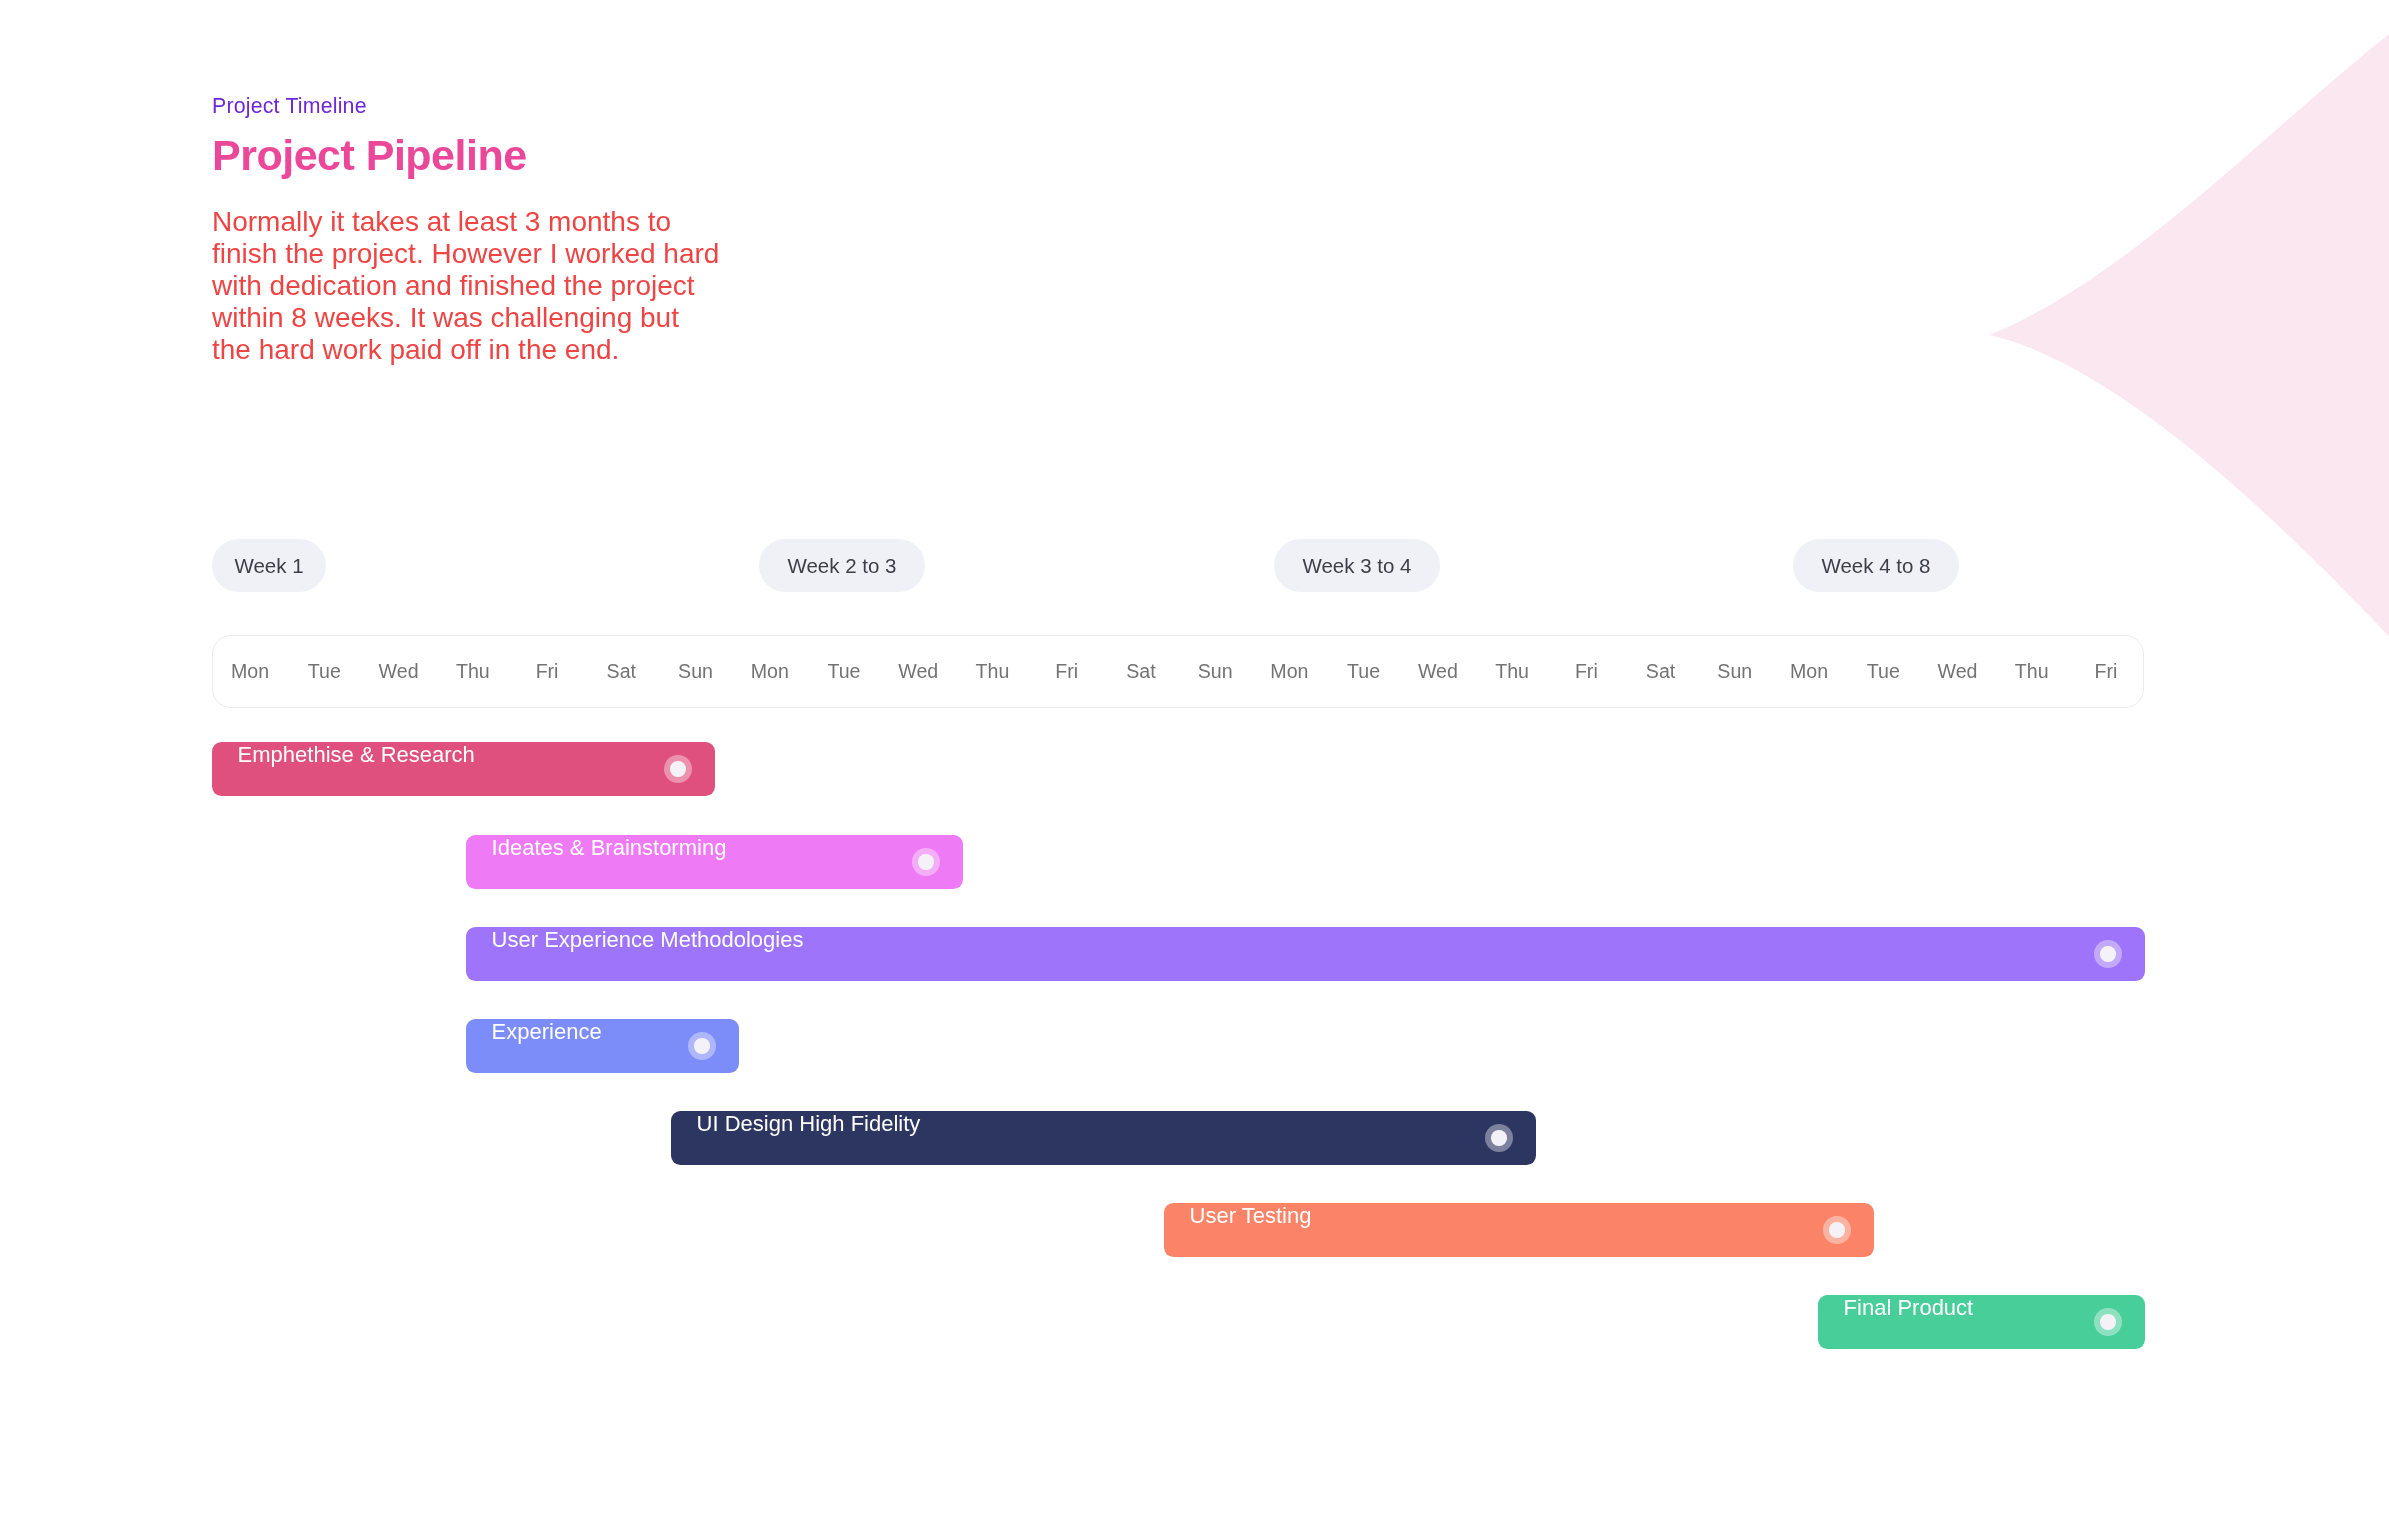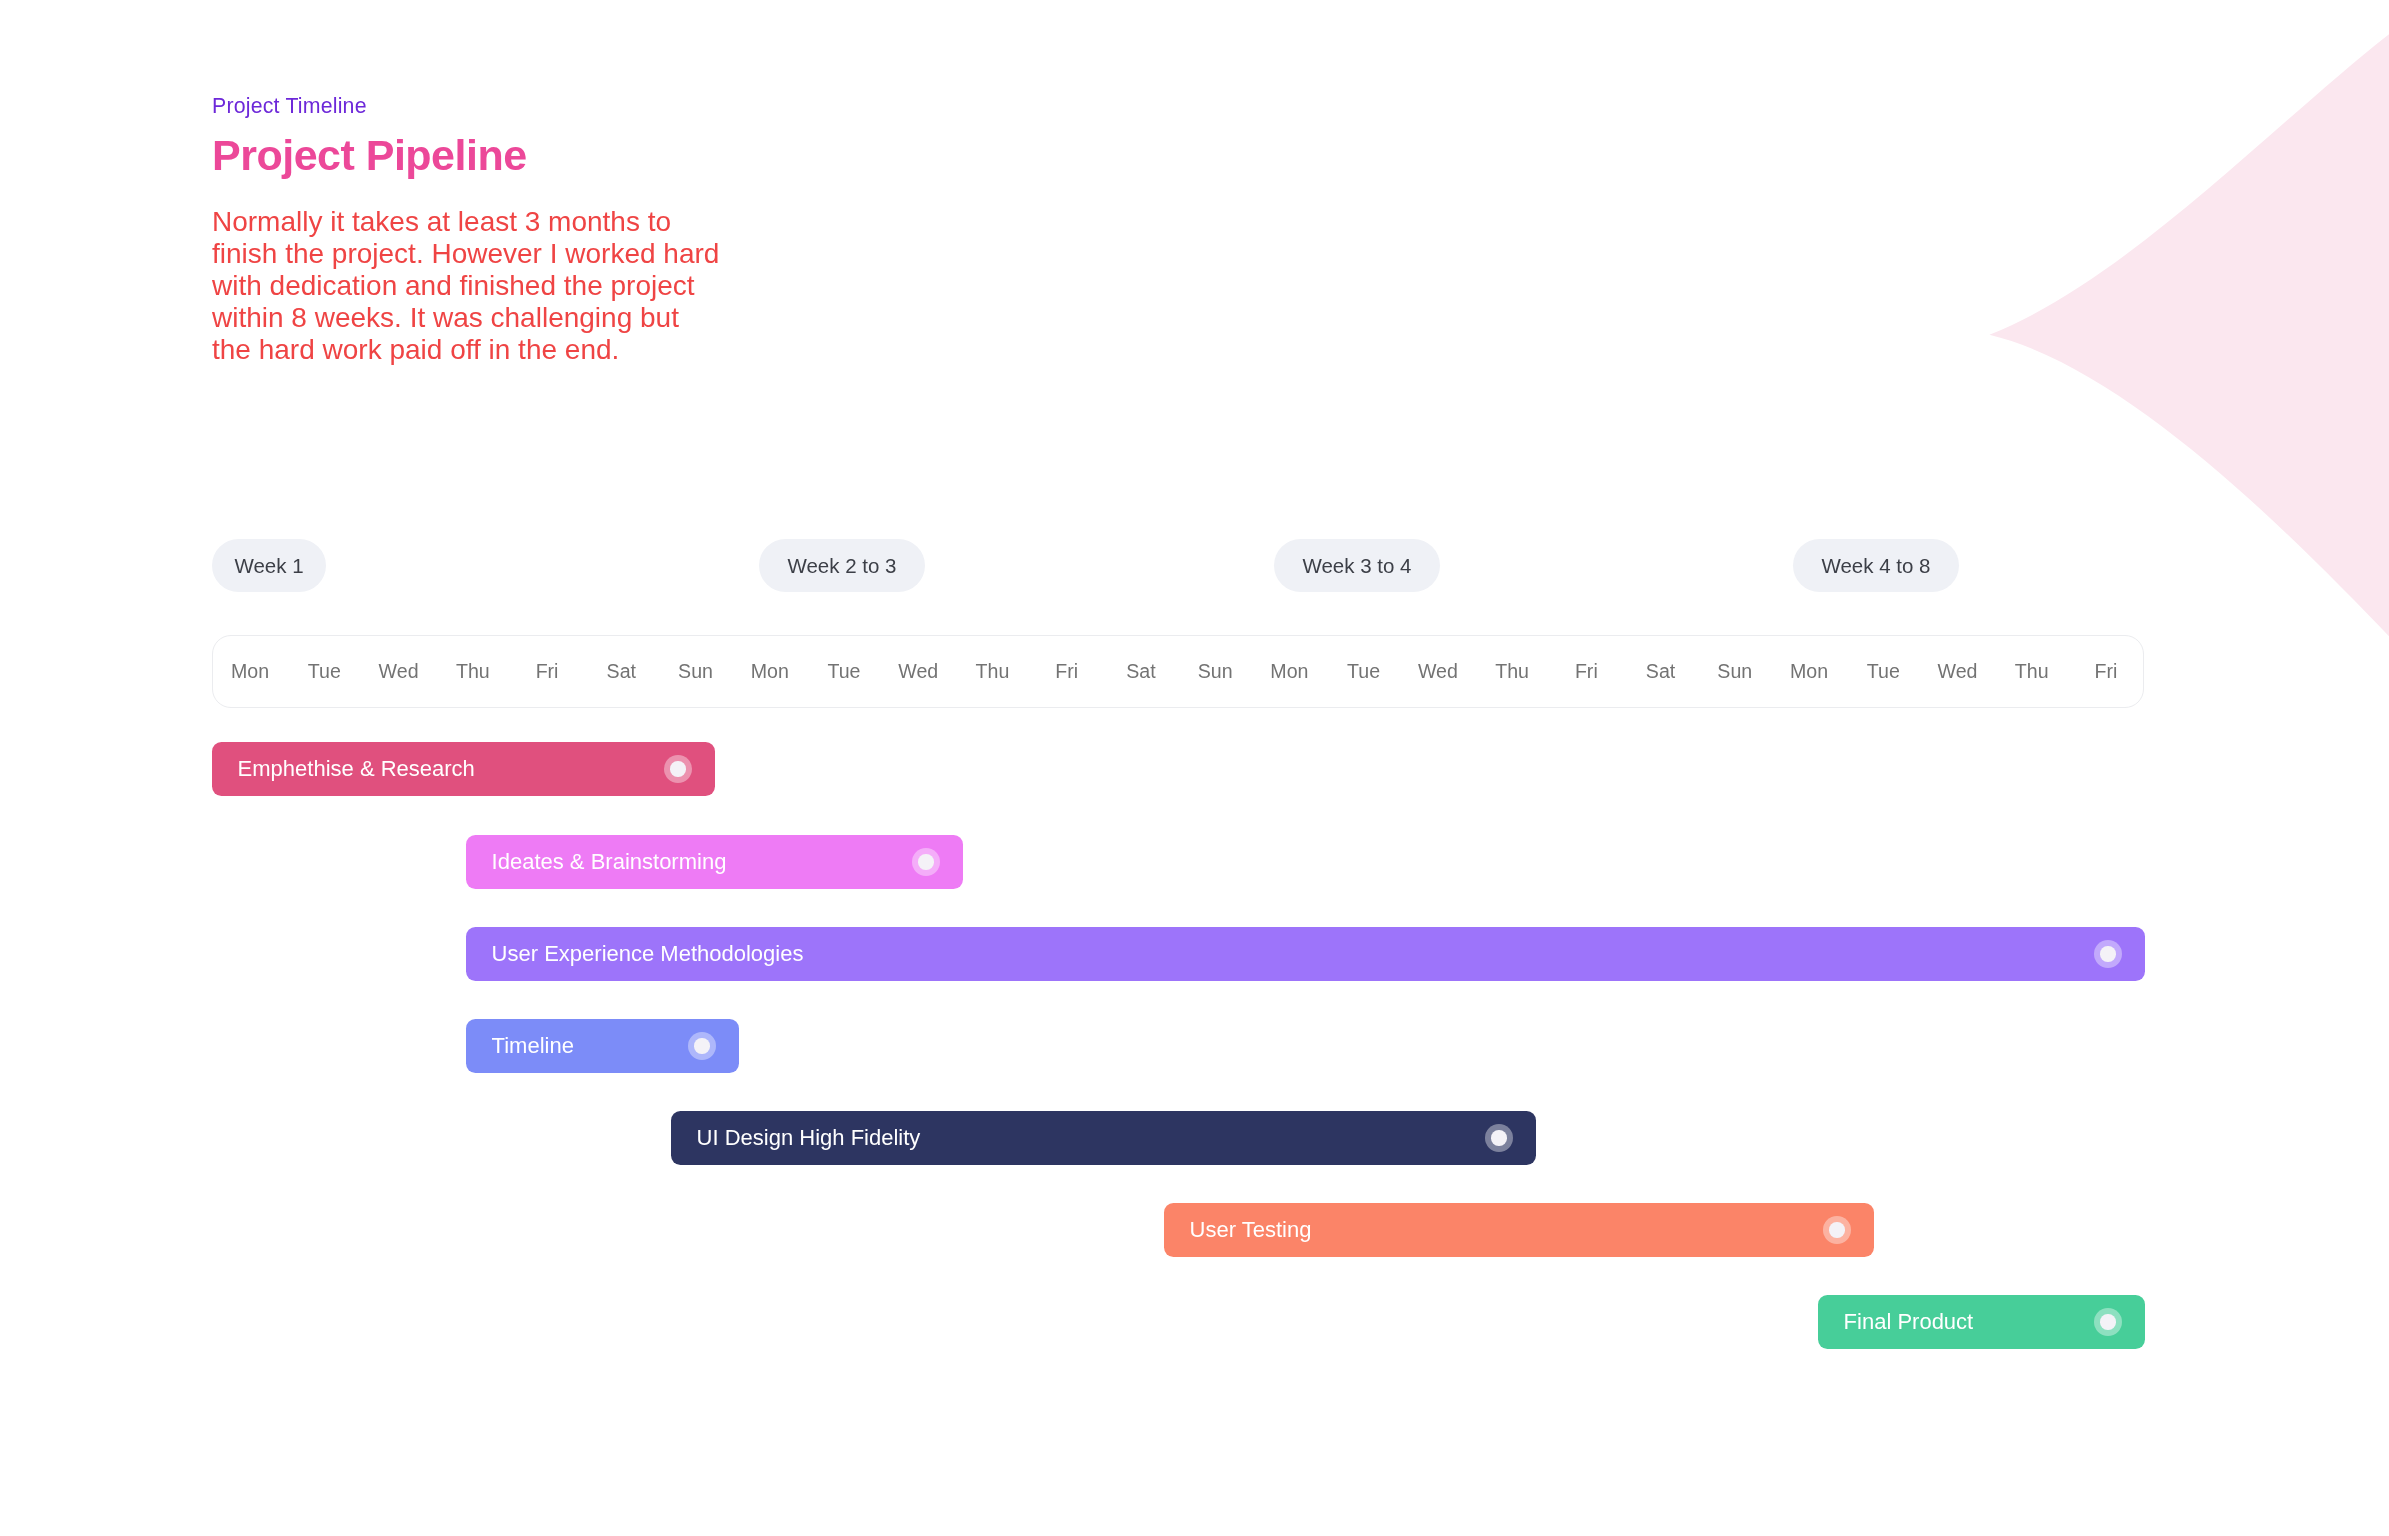--- a/index.html
+++ b/index.html
@@ -112,21 +112,20 @@
     top:0;
     width:2389px;
     height:1536px;
     z-index:2;
   }
   .bar {
     position:absolute;
     height:54px;
     border-radius:9.4px;
     display:flex;
-    align-items:center;
     color:#ffffff;
     font-size:22px;
     padding-left:25.6px;
     white-space:nowrap;
     overflow:hidden;
   }
   .bar-label { pointer-events:none; }
   .bar-marker {
     position:absolute;
     right:23px;
@@ -215,21 +214,21 @@
       </div>
       <div class="bar" style="left: 466px; width: 497px; top: 835px; background: rgb(238, 123, 245);">
         <span class="bar-label">Ideates &amp; Brainstorming</span>
         <span class="bar-marker"></span>
       </div>
       <div class="bar" style="left: 466px; width: 1679px; top: 927px; background: rgb(157, 116, 250);">
         <span class="bar-label">User Experience Methodologies</span>
         <span class="bar-marker"></span>
       </div>
       <div class="bar" style="left: 466px; width: 273px; top: 1019px; background: rgb(124, 140, 248);">
-        <span class="bar-label">Timeline</span>
+        <span class="bar-label">Experience</span>
         <span class="bar-marker"></span>
       </div>
       <div class="bar" style="left: 671px; width: 865px; top: 1111px; background: rgb(45, 53, 97);">
         <span class="bar-label">UI Design High Fidelity</span>
         <span class="bar-marker"></span>
       </div>
       <div class="bar" style="left: 1164px; width: 710px; top: 1203px; background: rgb(251, 132, 104);">
         <span class="bar-label">User Testing</span>
         <span class="bar-marker"></span>
       </div>

